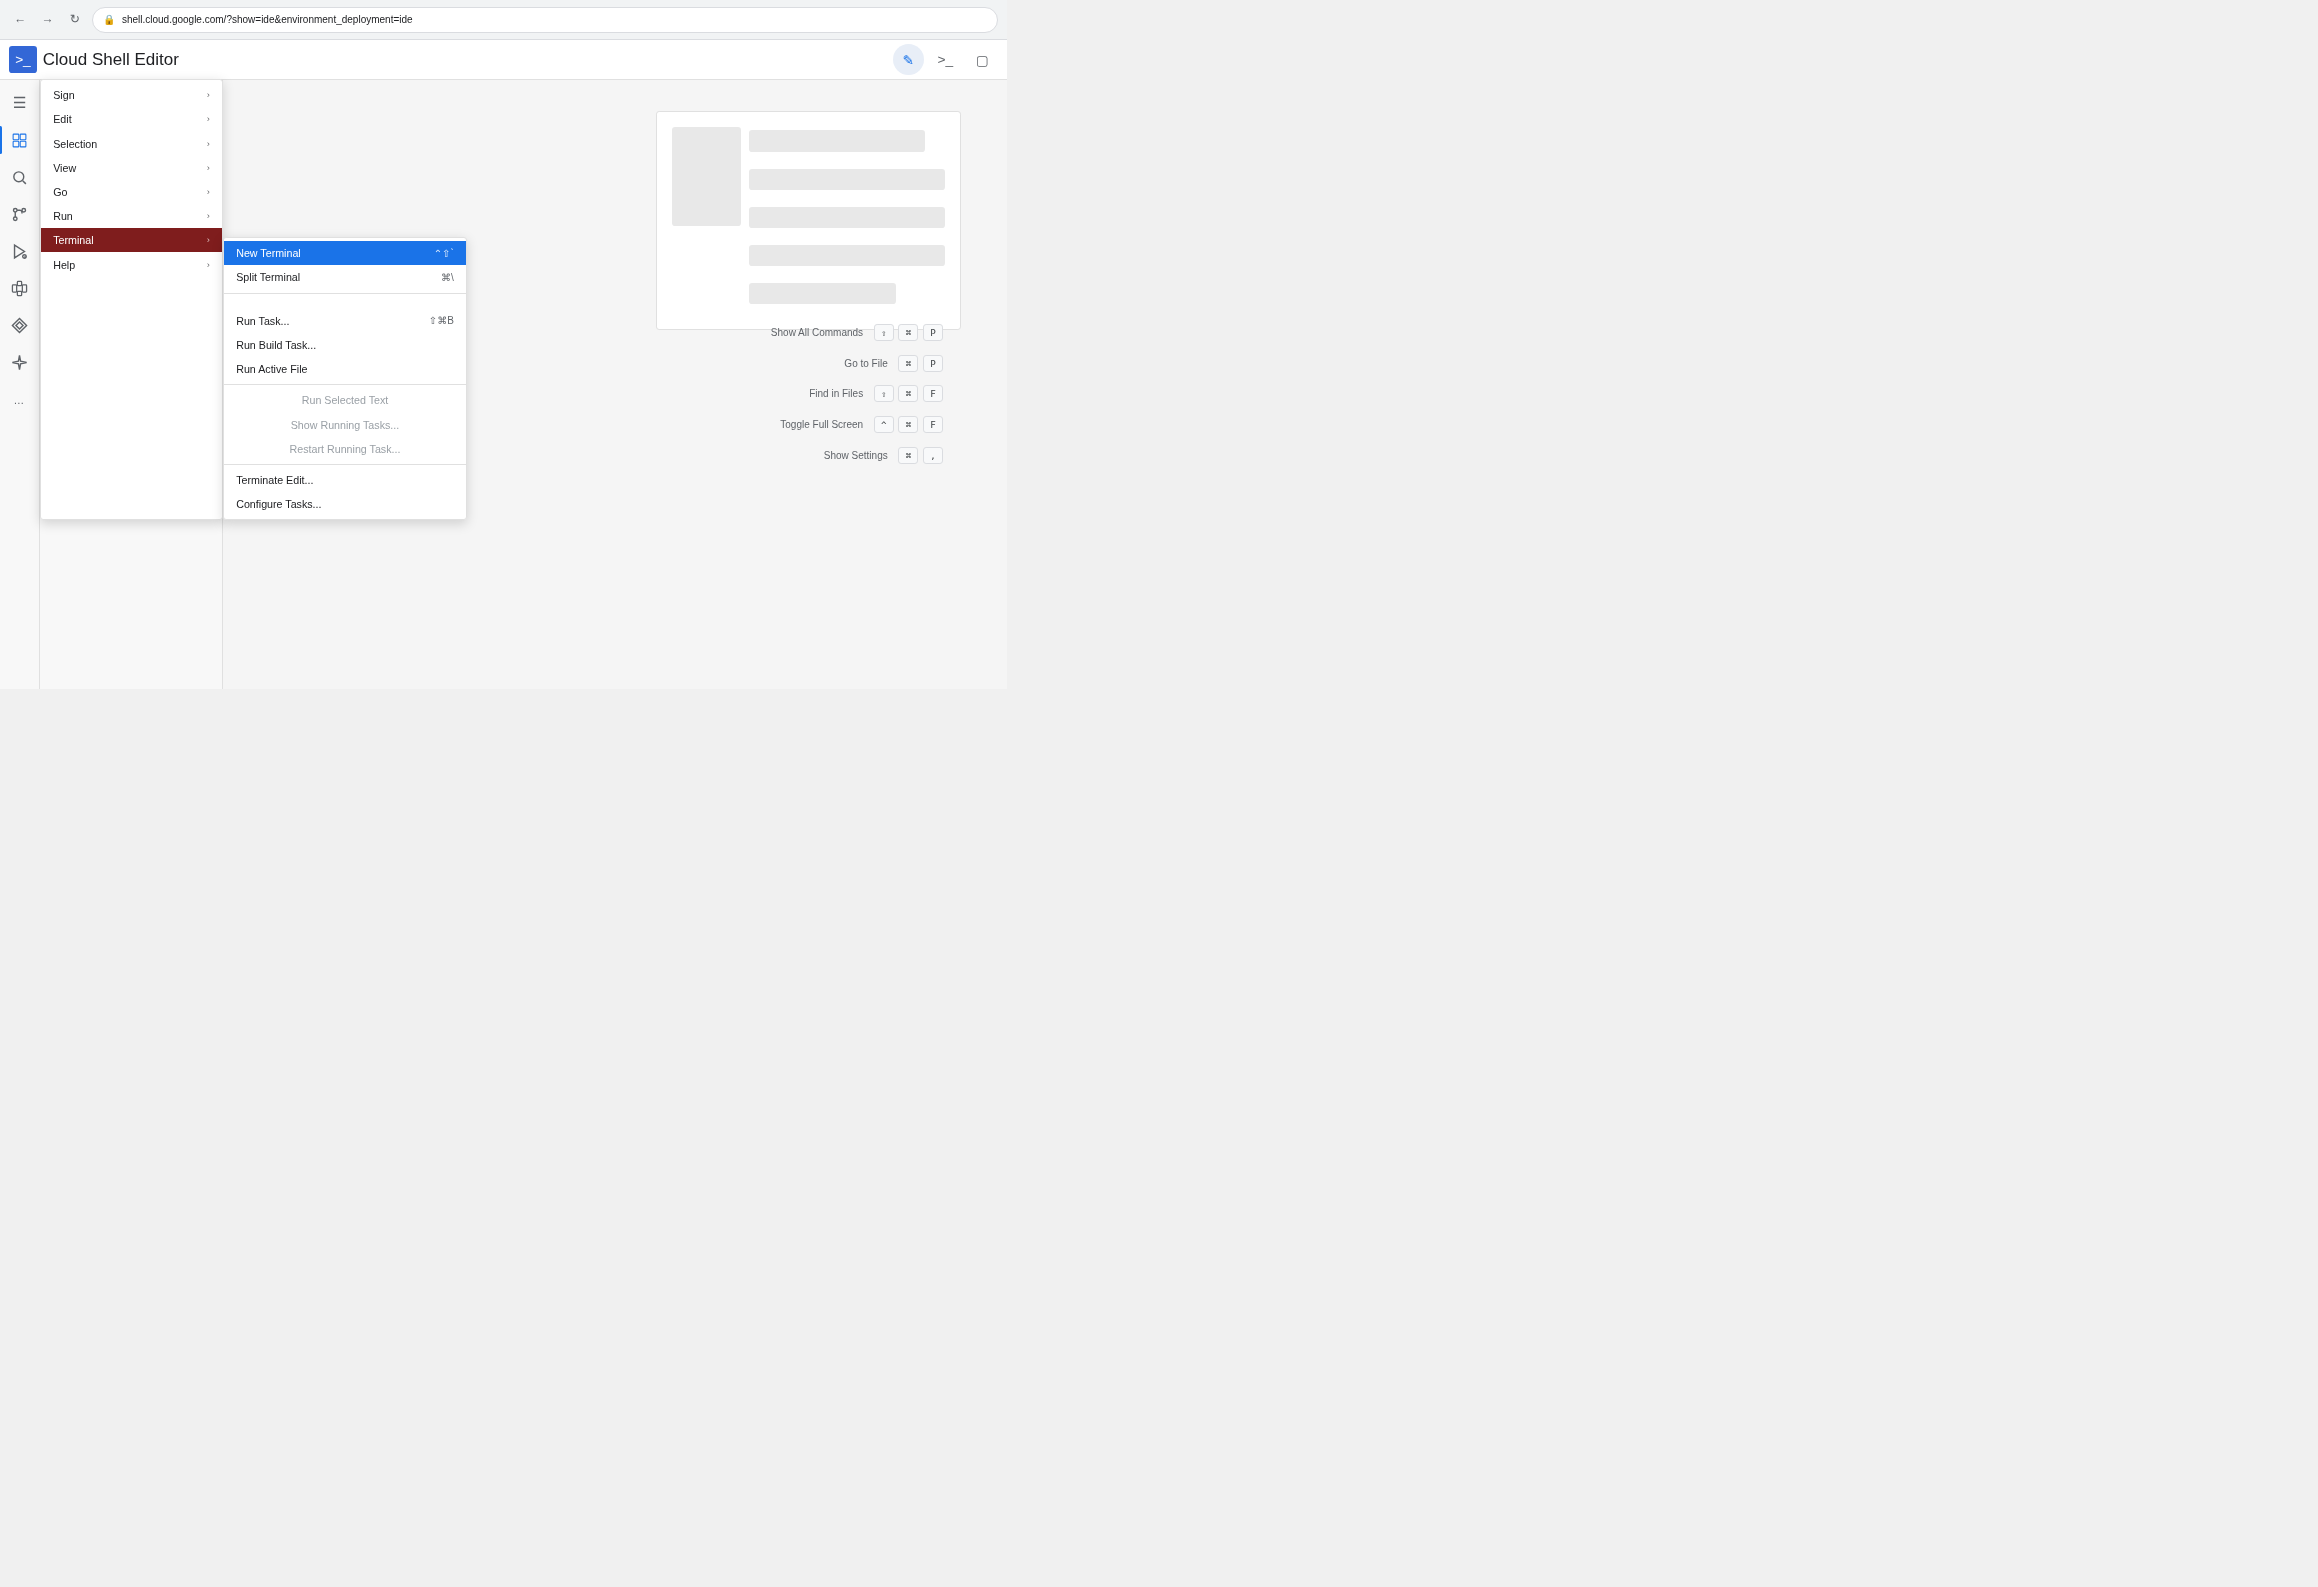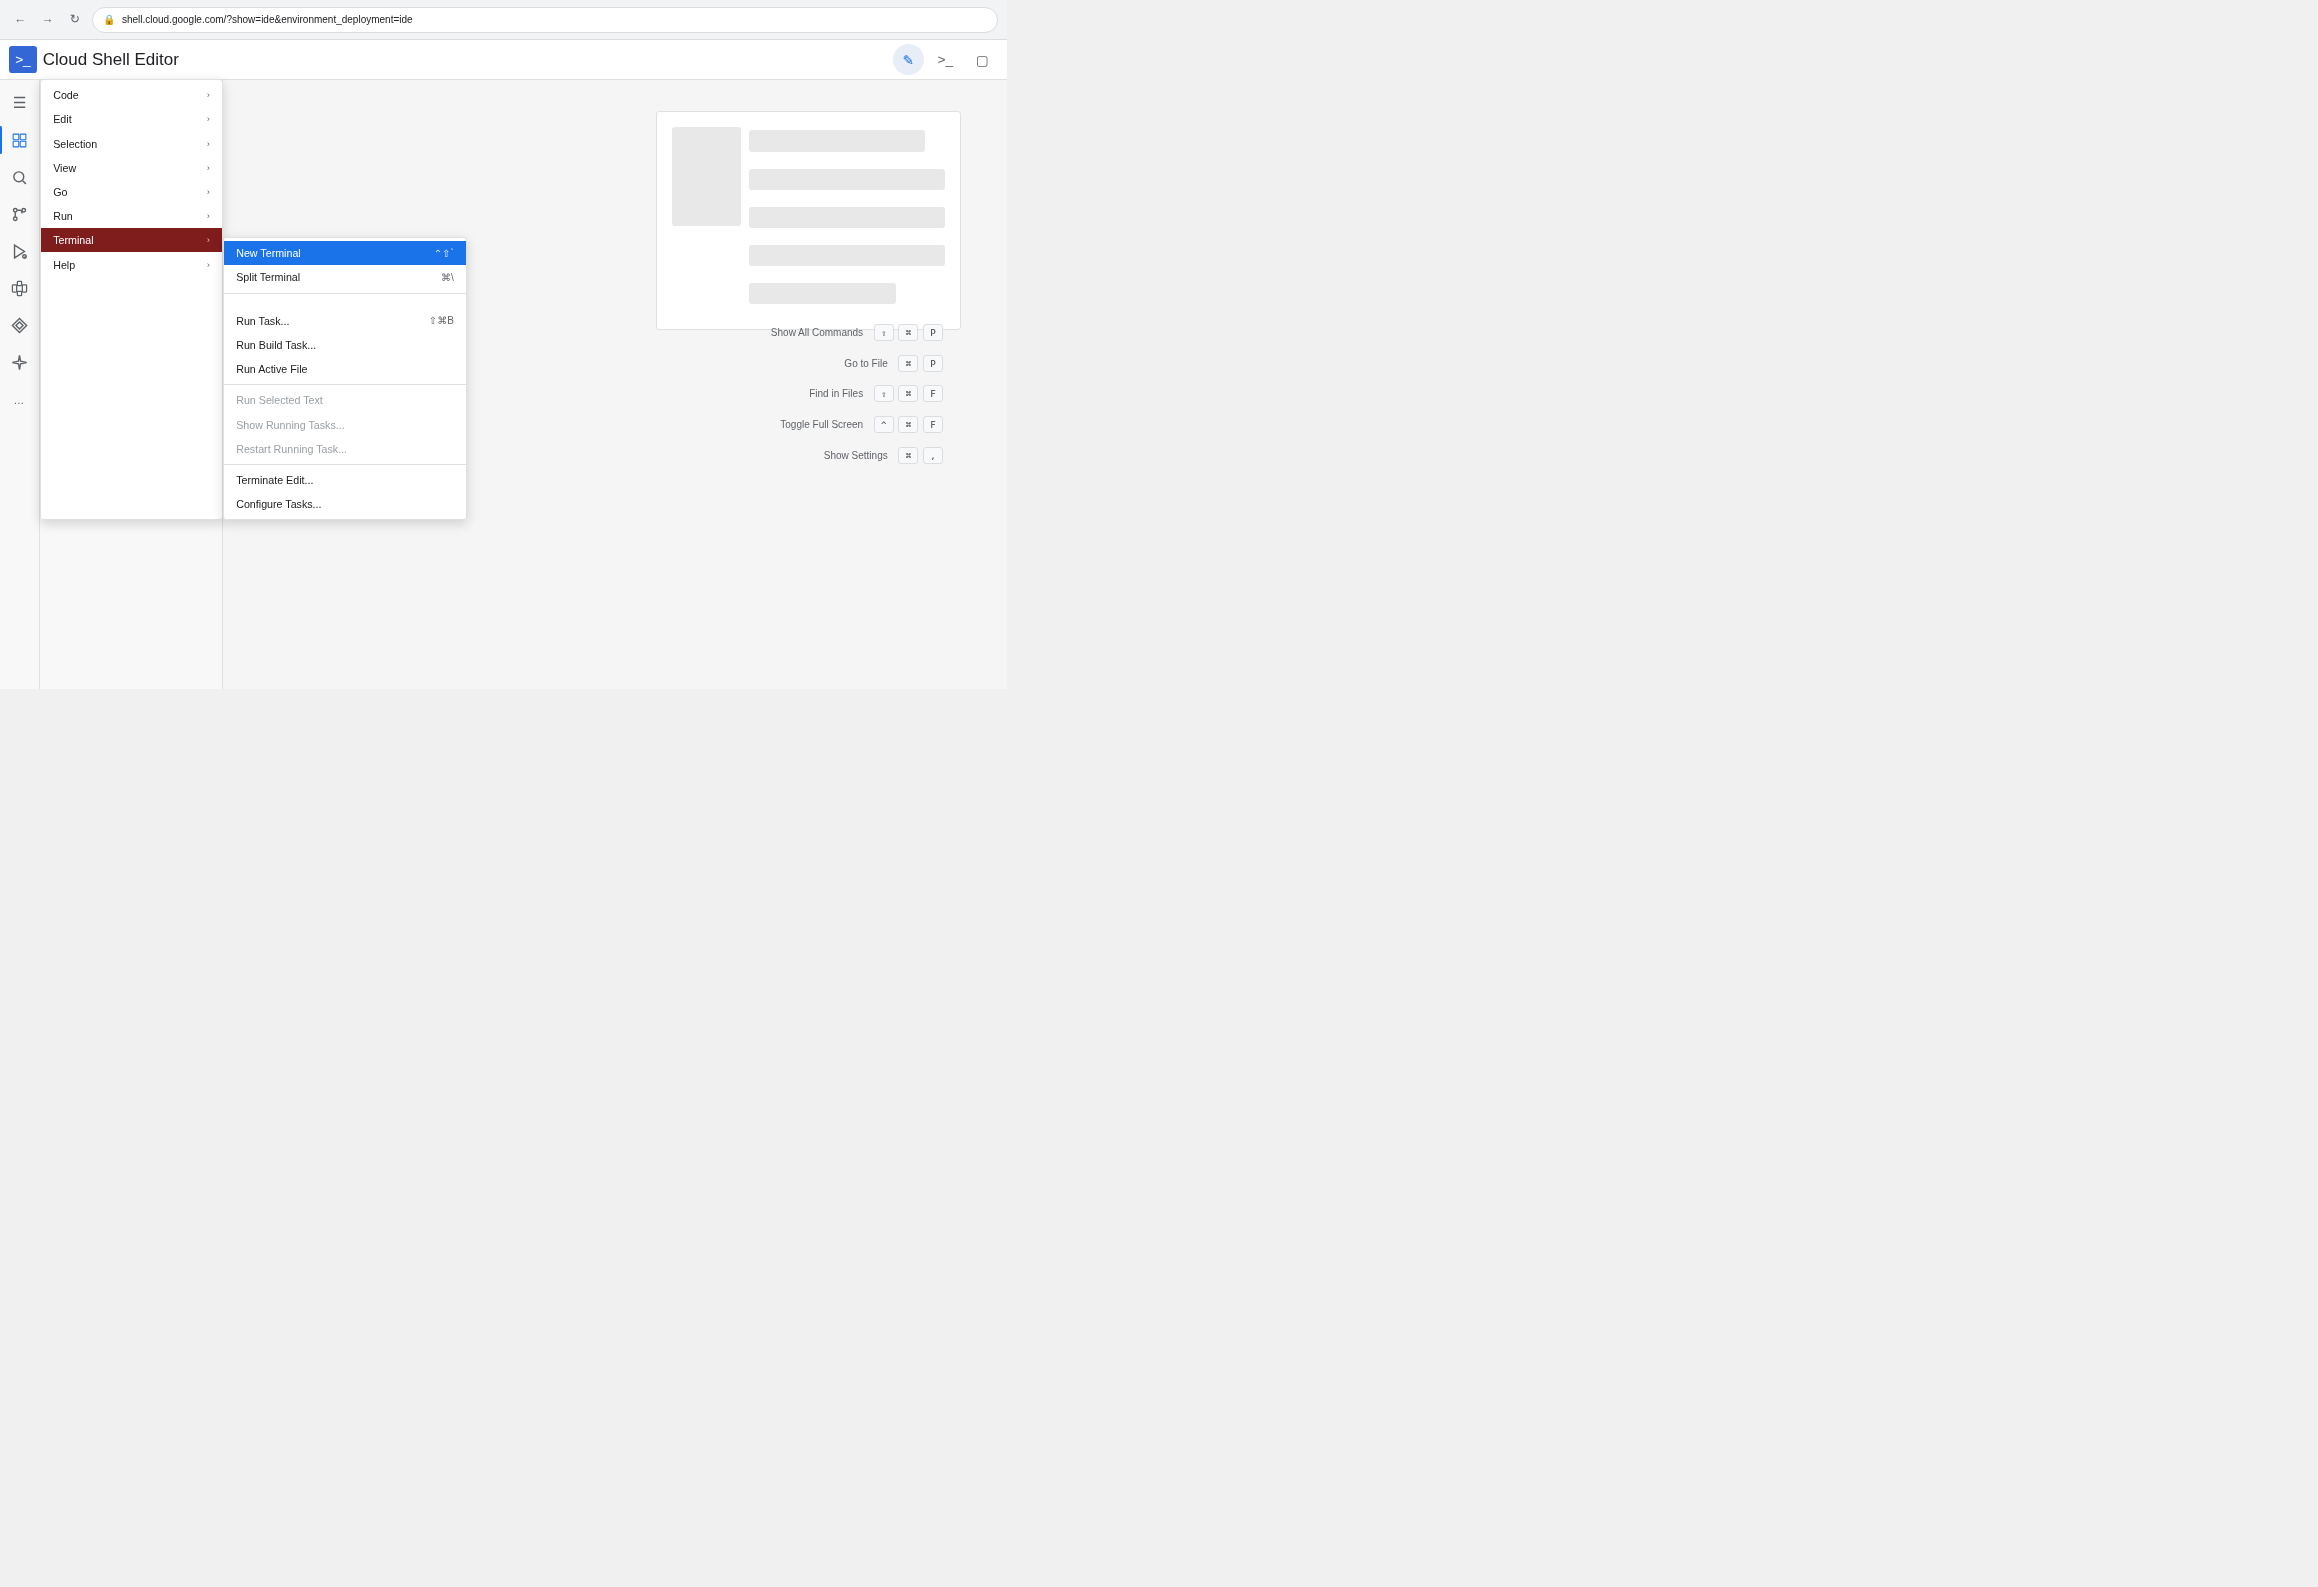--- a/index.html
+++ b/index.html
@@ -183,21 +183,21 @@
       padding: 6.1px 12.2px;
       cursor: pointer;
       font-size: 10.7px;
       color: #202124;
     }
     .submenu-item.active {
       background: #1a73e8;
       color: white;
       text-align: right;
     }
-    .submenu-item.disabled { color: #9aa0a6; cursor: default; }
+    .submenu-item.disabled { color: #9aa0a6; cursor: default; justify-content: center; }
     .submenu-item .shortcut {
       font-size: 10px;
       color: #5f6368;
       margin-left: auto;
     }
     .submenu-item.active .shortcut { color: rgba(255,255,255,0.85); }
     .submenu-separator {
       height: 0.8px;
       background: #e0e0e0;
       margin: 3.1px 0;
@@ -464,21 +464,21 @@
     <div class="bottom-bar-item">
       <span>Layo</span>
     </div>
   </div>
 </div>
 
 <div class="menu-overlay">
 
   <div class="primary-menu">
     <div class="menu-item">
-      <span>Code</span>
+      <span>Sign</span>
       <span class="chevron">›</span>
     </div>
     <div class="menu-item">
       <span>Edit</span>
       <span class="chevron">›</span>
     </div>
     <div class="menu-item">
       <span>Selection</span>
       <span class="chevron">›</span>
     </div>

